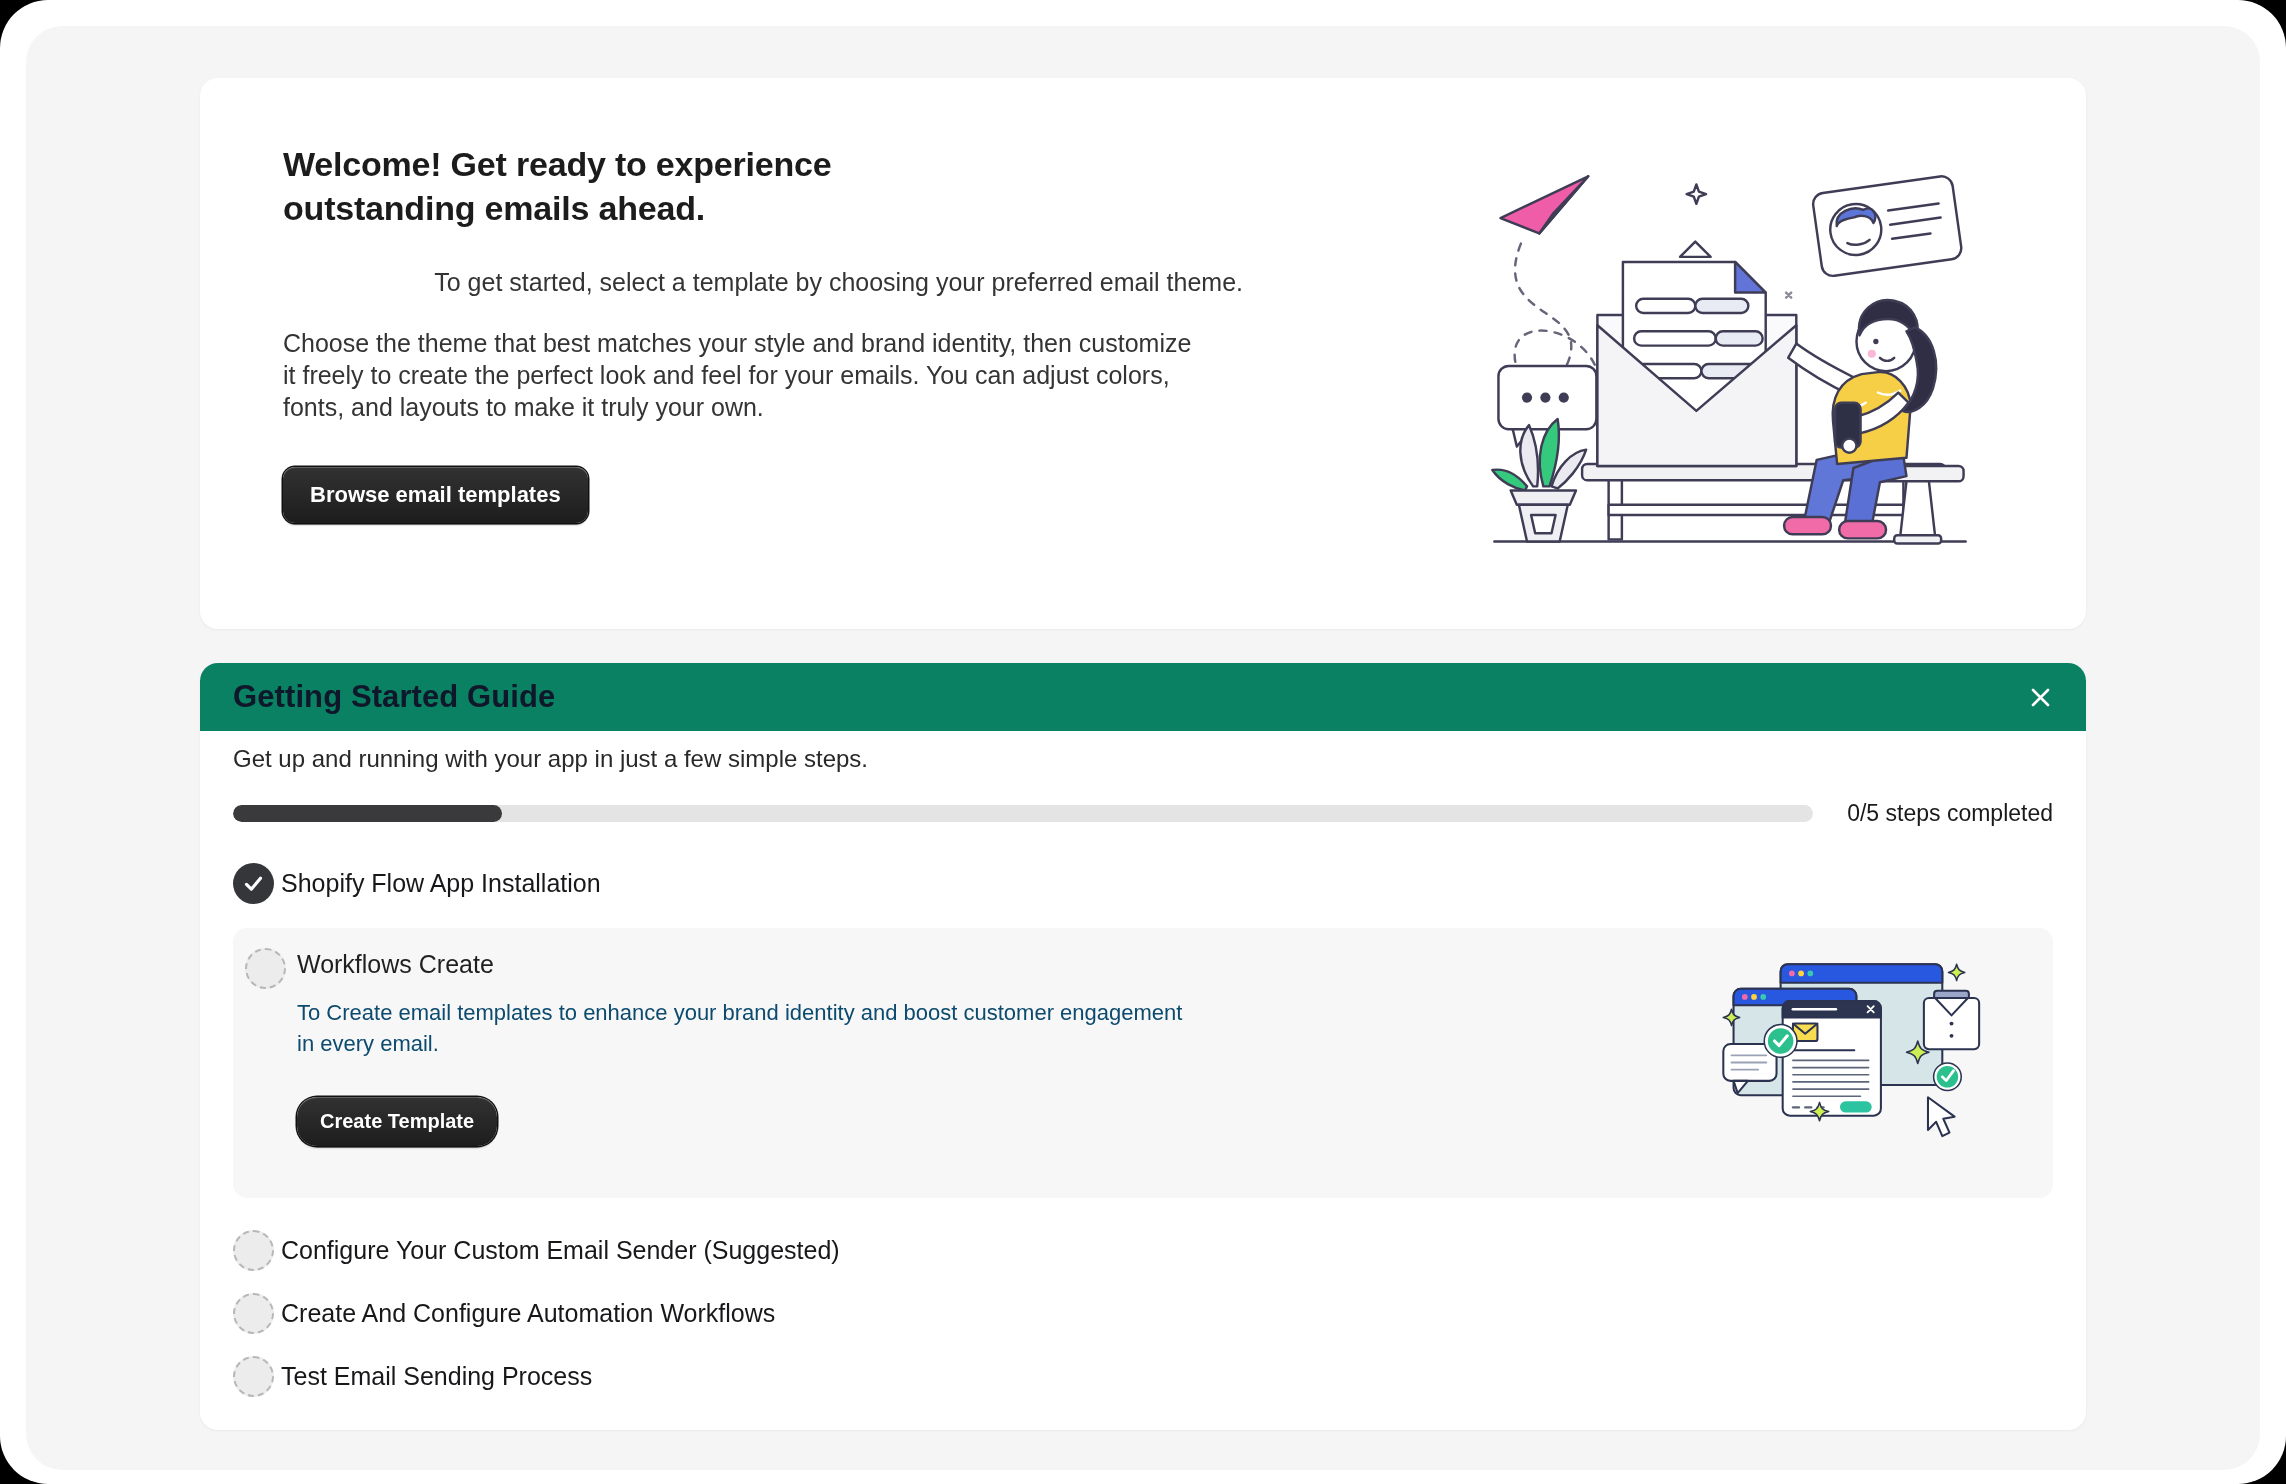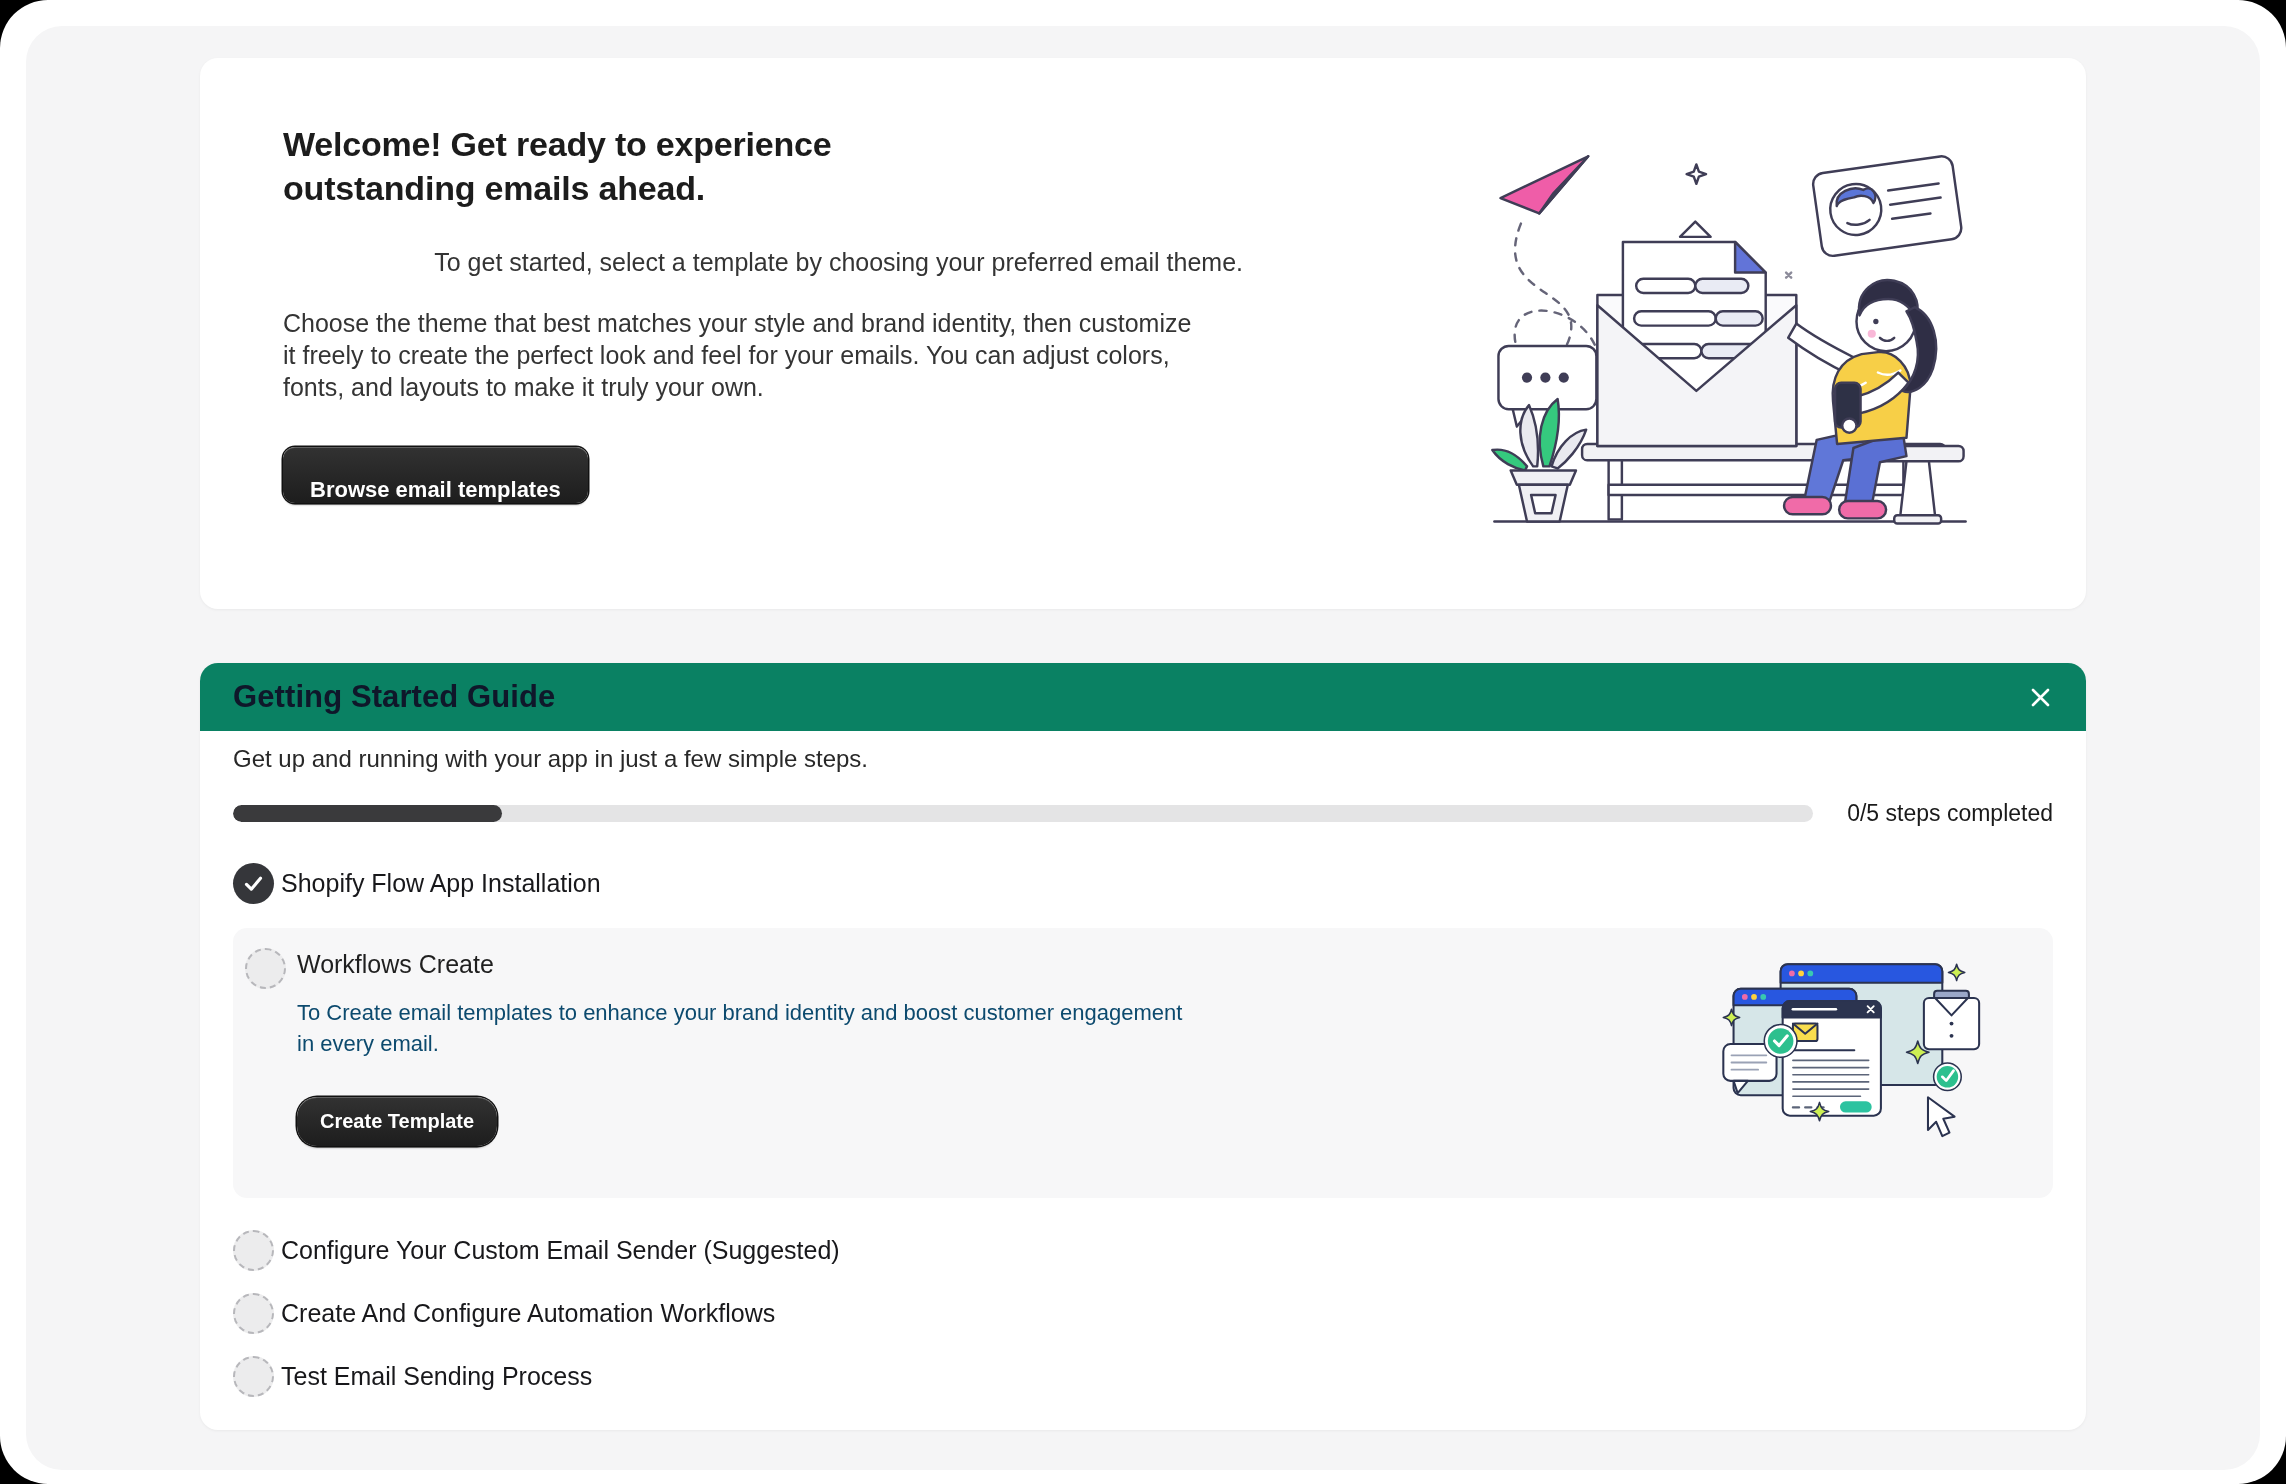--- a/index.html
+++ b/index.html
@@ -6,36 +6,36 @@
   body{
     width:2286px;height:1484px;position:relative;background:#000;
     font-family:"Liberation Sans","DejaVu Sans",sans-serif;
     -webkit-font-smoothing:antialiased;
   }
   .window{position:absolute;inset:0;background:#fff;border-radius:48px;overflow:hidden;}
   .page-bg{position:absolute;left:26px;top:26px;right:26px;bottom:14px;background:#f5f5f6;border-radius:36px;}
 
   
   .welcome-card{
-    position:absolute;left:200px;top:58px;width:1886px;height:551px;
+    position:absolute;left:200px;top:78px;width:1886px;height:551px;
     background:#fff;border-radius:18px;box-shadow:0 1px 3px rgba(0,0,0,.05);
   }
   .welcome-text{position:absolute;left:83px;top:64px;width:960px;}
   .welcome-heading{font-size:34px;line-height:44px;font-weight:700;color:#1c1c1c;letter-spacing:-.2px;}
   .welcome-p{font-size:25px;line-height:32px;color:#343434;margin:0;}
   .welcome-p.first{margin-top:36px;text-align:right;}
   .welcome-p.second{margin-top:29px;max-width:915px;}
   .btn-dark{
     display:inline-block;border:0;cursor:pointer;color:#fff;
     background:linear-gradient(180deg,#323232,#1d1d1d);
     border-radius:12px;
     box-shadow:inset 0 1px 0 rgba(255,255,255,.22),0 0 0 1.5px #111,0 3px 2px -1px rgba(0,0,0,.35);
     font-family:inherit;font-weight:700;
   }
-  .browse-btn{margin-top:44px;height:56px;line-height:56px;padding:15px 27px;font-size:22px;}
+  .browse-btn{margin-top:44px;height:56px;line-height:56px;padding:0 27px;font-size:22px;}
   .hero-illo{position:absolute;left:1280px;top:84px;width:500px;height:408px;}
 
   
   .guide-card{
     position:absolute;left:200px;top:663px;width:1886px;height:767px;
     background:#fff;border-radius:18px;overflow:hidden;box-shadow:0 1px 3px rgba(0,0,0,.05);
   }
   .guide-header{height:68px;background:#0a8163;display:flex;align-items:center;padding:0 26px 0 33px;}
   .guide-title{font-size:31px;font-weight:700;color:#0f172a;letter-spacing:.1px;text-align:right;}
   .guide-close{margin-left:auto;width:40px;height:40px;display:flex;align-items:center;justify-content:center;cursor:pointer;border-radius:8px;background:transparent;border:0;}

